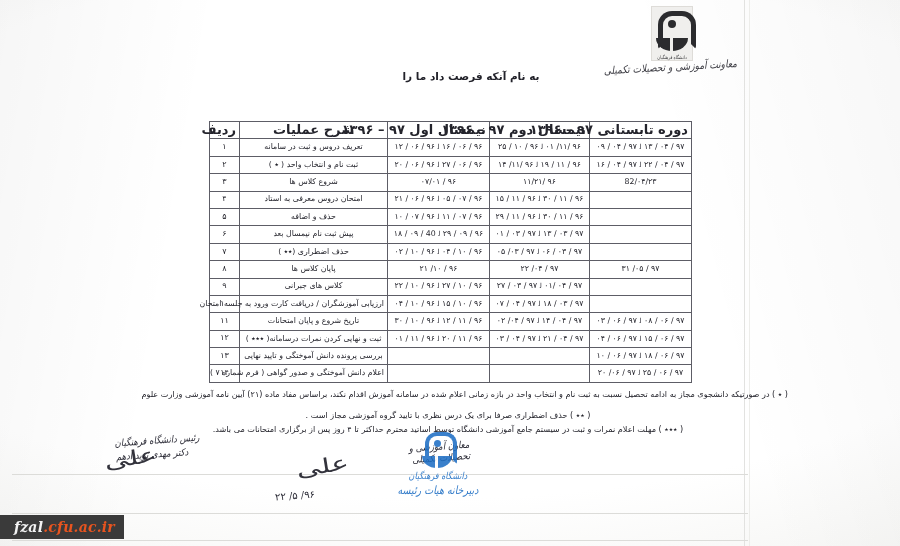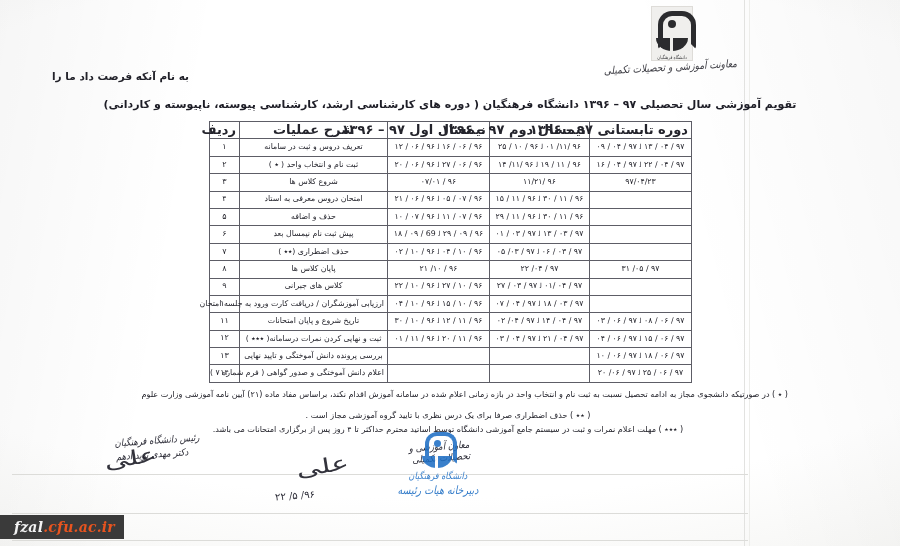--- a/index.html
+++ b/index.html
@@ -107,23 +107,23 @@
     font-family: "DejaVu Serif", "Liberation Serif", serif;
     transform: rotate(-3.2deg) scaleY(1.18);
     letter-spacing: -0.3px;
     white-space: nowrap;
   }
 
   
   #bismillah {
     position: absolute;
     top: 70px;
-    left: 12px;
+    left: 2px;
     right: 0;
-    text-align: left;
+    text-align: center;
     font-size: 10.5px;
     font-weight: bold;
     color: #22222a;
     padding-left: 40px;
   }
   #doc-title {
     position: absolute;
     top: 98px;
     left: 0;
     right: 0;
@@ -347,21 +347,20 @@
     <div class="logo-mark">
       <div class="arch"></div>
       <div class="dot"></div>
       <div class="book"></div>
       <div class="logo-caption">دانشگاه فرهنگیان</div>
     </div>
     <div class="hand-dept">معاونت آموزشی و تحصیلات تکمیلی</div>
   </div>
 
   <div id="bismillah">به نام آنکه فرصت داد ما را</div>
-  <div id="doc-title">تقویم آموزشی سال تحصیلی ۹۷ – ۱۳۹۶ دانشگاه فرهنگیان ( دوره های کارشناسی ارشد، کارشناسی پیوسته، ناپیوسته و کاردانی)</div>
 
   <table id="cal-table">
     <colgroup>
       <col class="col-summer">
       <col class="col-term2">
       <col class="col-term1">
       <col class="col-desc">
       <col class="col-radif">
     </colgroup>
     <thead>
@@ -382,21 +381,21 @@
           <td class="radif">۱</td>
         </tr>
         <tr>
           <td class="date"><span>۹۷ / ۰۴ / ۲۲</span><span class="rng" title="لغایت">ﻟ</span><span>۹۷ / ۰۴ / ۱۶</span></td>
           <td class="date"><span>۹۶ / ۱۱ / ۱۹</span><span class="rng" title="لغایت">ﻟ</span><span>۹۶ /۱۱/ ۱۴</span></td>
           <td class="date"><span>۹۶ / ۰۶ / ۲۷</span><span class="rng" title="لغایت">ﻟ</span><span>۹۶ / ۰۶ / ۲۰</span></td>
           <td class="desc">ثبت نام و انتخاب واحد ( ٭ )</td>
           <td class="radif">۲</td>
         </tr>
         <tr>
-          <td class="date">۹۷/۰۴/۲۳</td>
+          <td class="date">82/۰۴/۲۳</td>
           <td class="date">۹۶ /۱۱/۲۱</td>
           <td class="date">۹۶ / ۰۷/۰۱</td>
           <td class="desc">شروع کلاس ها</td>
           <td class="radif">۳</td>
         </tr>
         <tr>
           <td class="date">&nbsp;</td>
           <td class="date"><span>۹۶ / ۱۱ / ۳۰</span><span class="rng" title="لغایت">ﻟ</span><span>۹۶ / ۱۱ / ۱۵</span></td>
           <td class="date"><span>۹۶ / ۰۷ / ۰۵</span><span class="rng" title="لغایت">ﻟ</span><span>۹۶ / ۰۶ / ۲۱</span></td>
           <td class="desc">امتحان دروس معرفی به استاد</td>
@@ -405,21 +404,21 @@
         <tr>
           <td class="date">&nbsp;</td>
           <td class="date"><span>۹۶ / ۱۱ / ۳۰</span><span class="rng" title="لغایت">ﻟ</span><span>۹۶ / ۱۱ / ۲۹</span></td>
           <td class="date"><span>۹۶ / ۰۷ / ۱۱</span><span class="rng" title="لغایت">ﻟ</span><span>۹۶ / ۰۷ / ۱۰</span></td>
           <td class="desc">حذف و اضافه</td>
           <td class="radif">۵</td>
         </tr>
         <tr>
           <td class="date">&nbsp;</td>
           <td class="date"><span>۹۷ / ۰۳ / ۱۳</span><span class="rng" title="لغایت">ﻟ</span><span>۹۷ / ۰۳ / ۰۱</span></td>
-          <td class="date"><span>۹۶ / ۰۹ / ۲۹</span><span class="rng" title="لغایت">ﻟ</span><span>69 / ۰۹ / ۱۸</span></td>
+          <td class="date"><span>۹۶ / ۰۹ / ۲۹</span><span class="rng" title="لغایت">ﻟ</span><span>40 / ۰۹ / ۱۸</span></td>
           <td class="desc">پیش ثبت نام نیمسال بعد</td>
           <td class="radif">۶</td>
         </tr>
         <tr>
           <td class="date">&nbsp;</td>
           <td class="date"><span>۹۷ / ۰۳ / ۰۶</span><span class="rng" title="لغایت">ﻟ</span><span>۹۷ / ۰۳/ ۰۵</span></td>
           <td class="date"><span>۹۶ / ۱۰ / ۰۴</span><span class="rng" title="لغایت">ﻟ</span><span>۹۶ / ۱۰ / ۰۲</span></td>
           <td class="desc">حذف اضطراری (٭٭ )</td>
           <td class="radif">۷</td>
         </tr>

